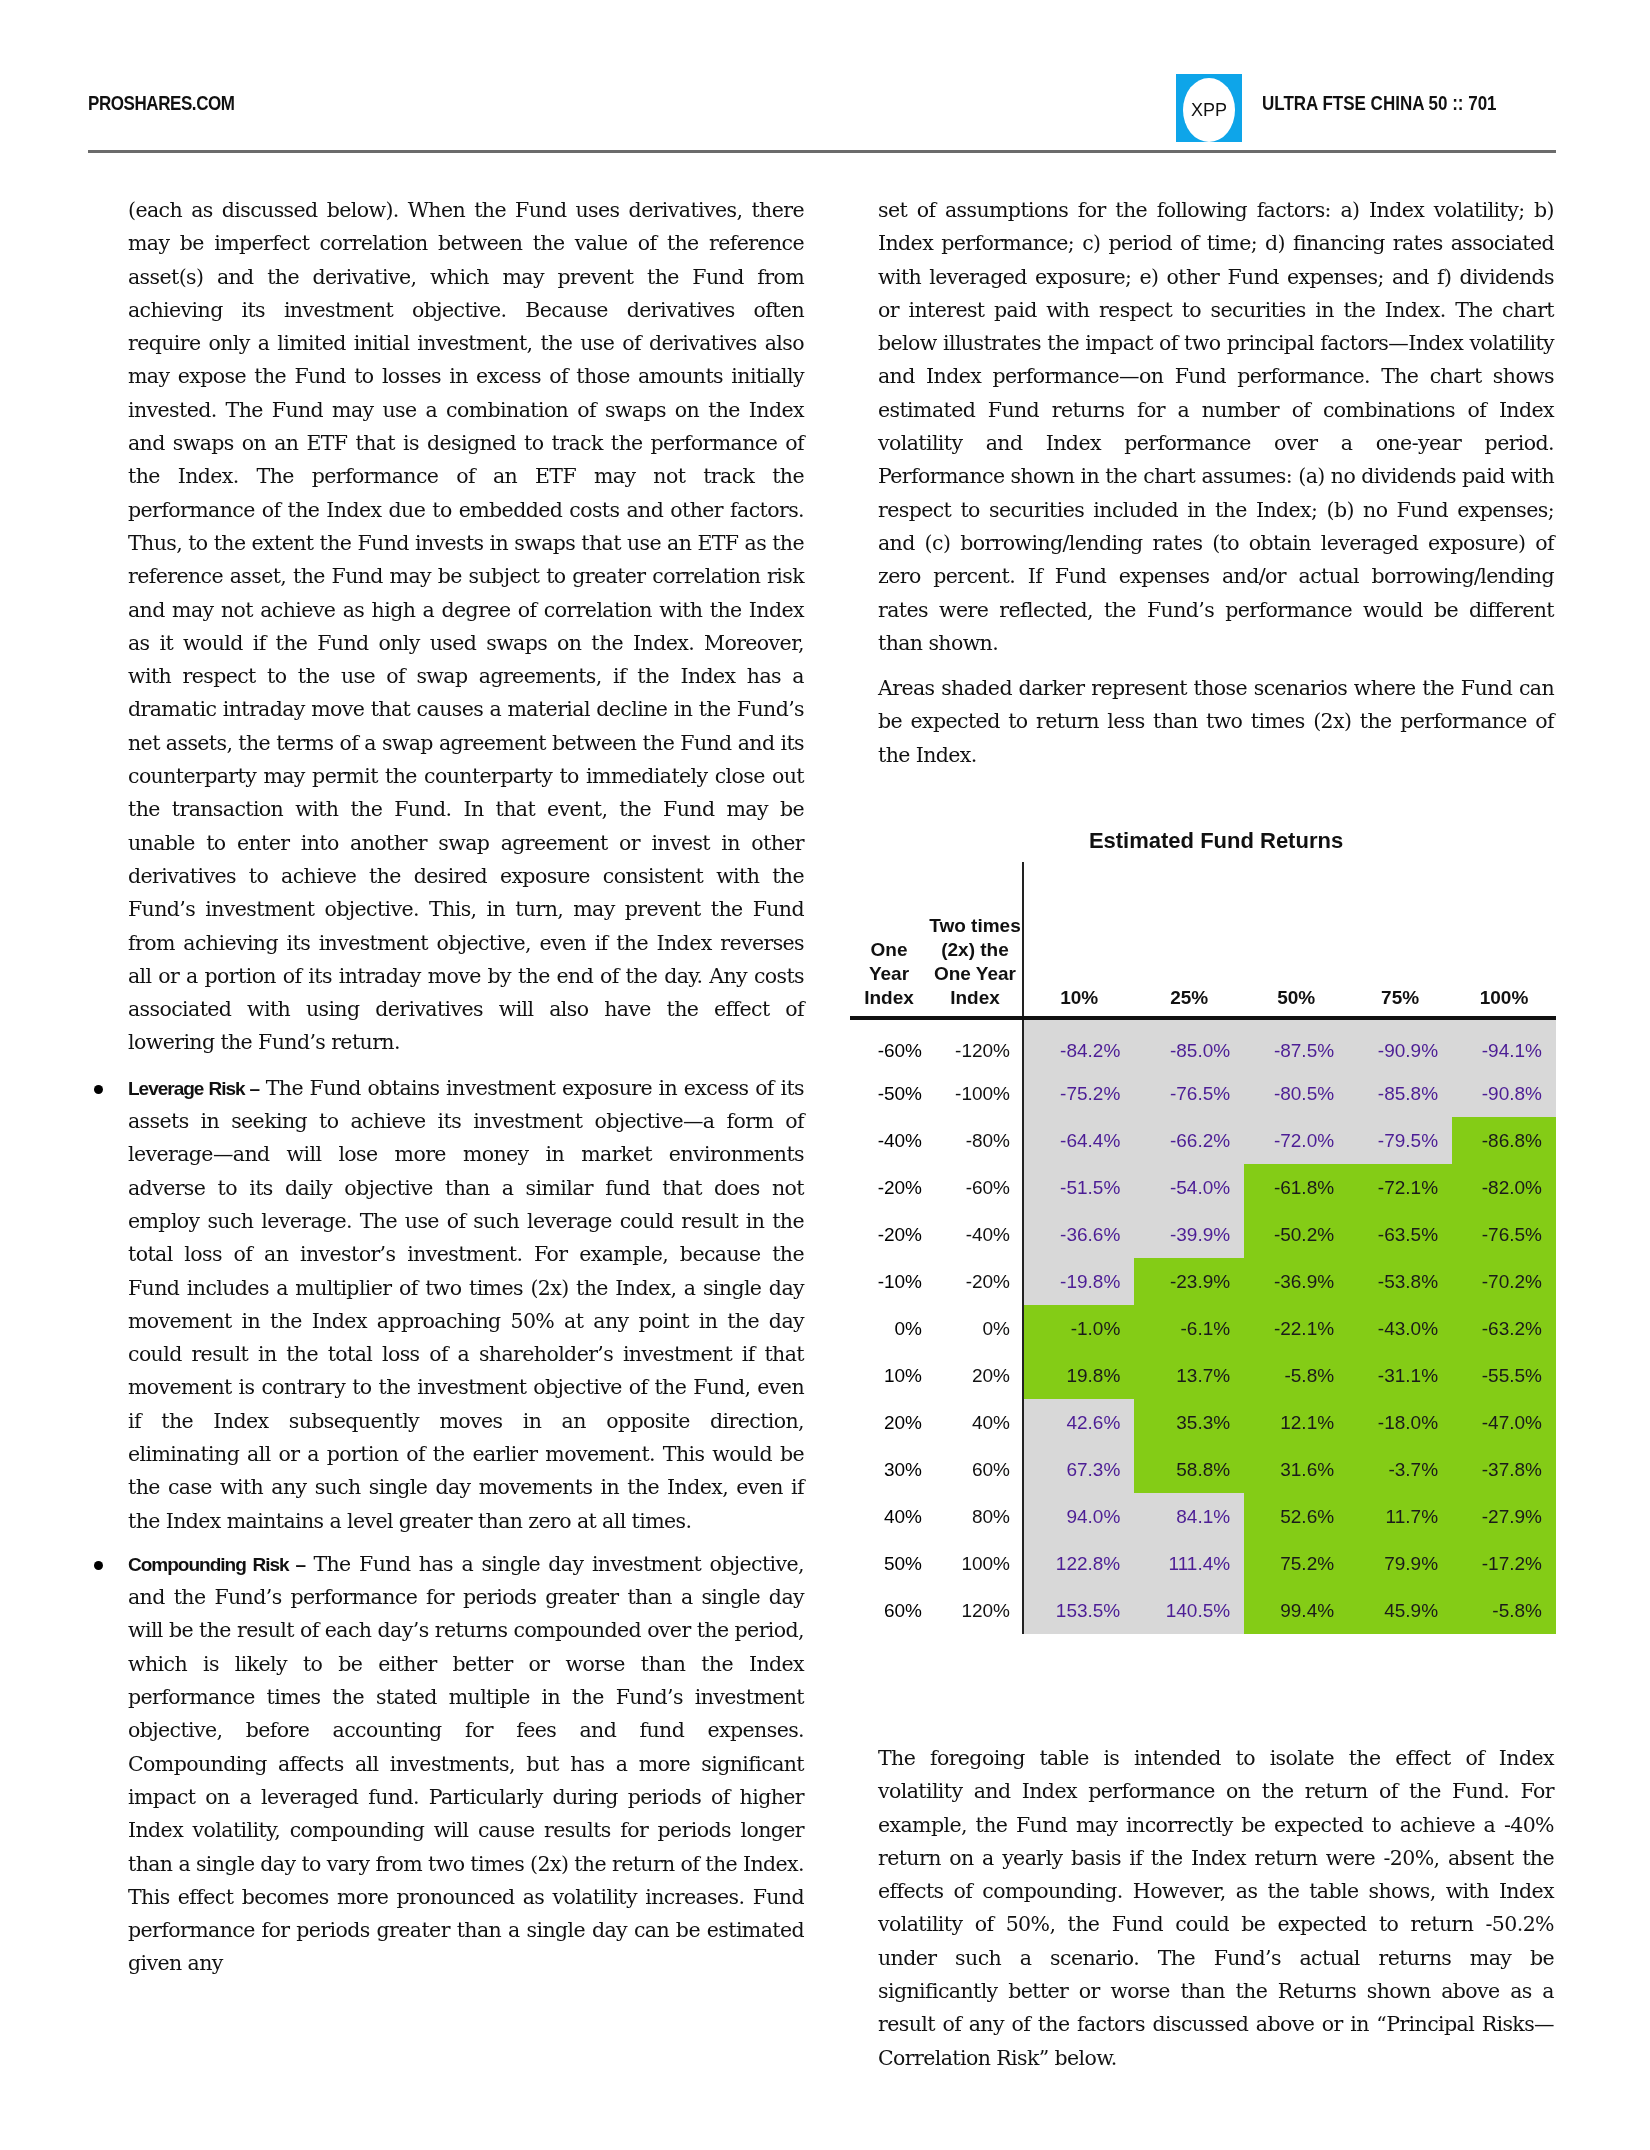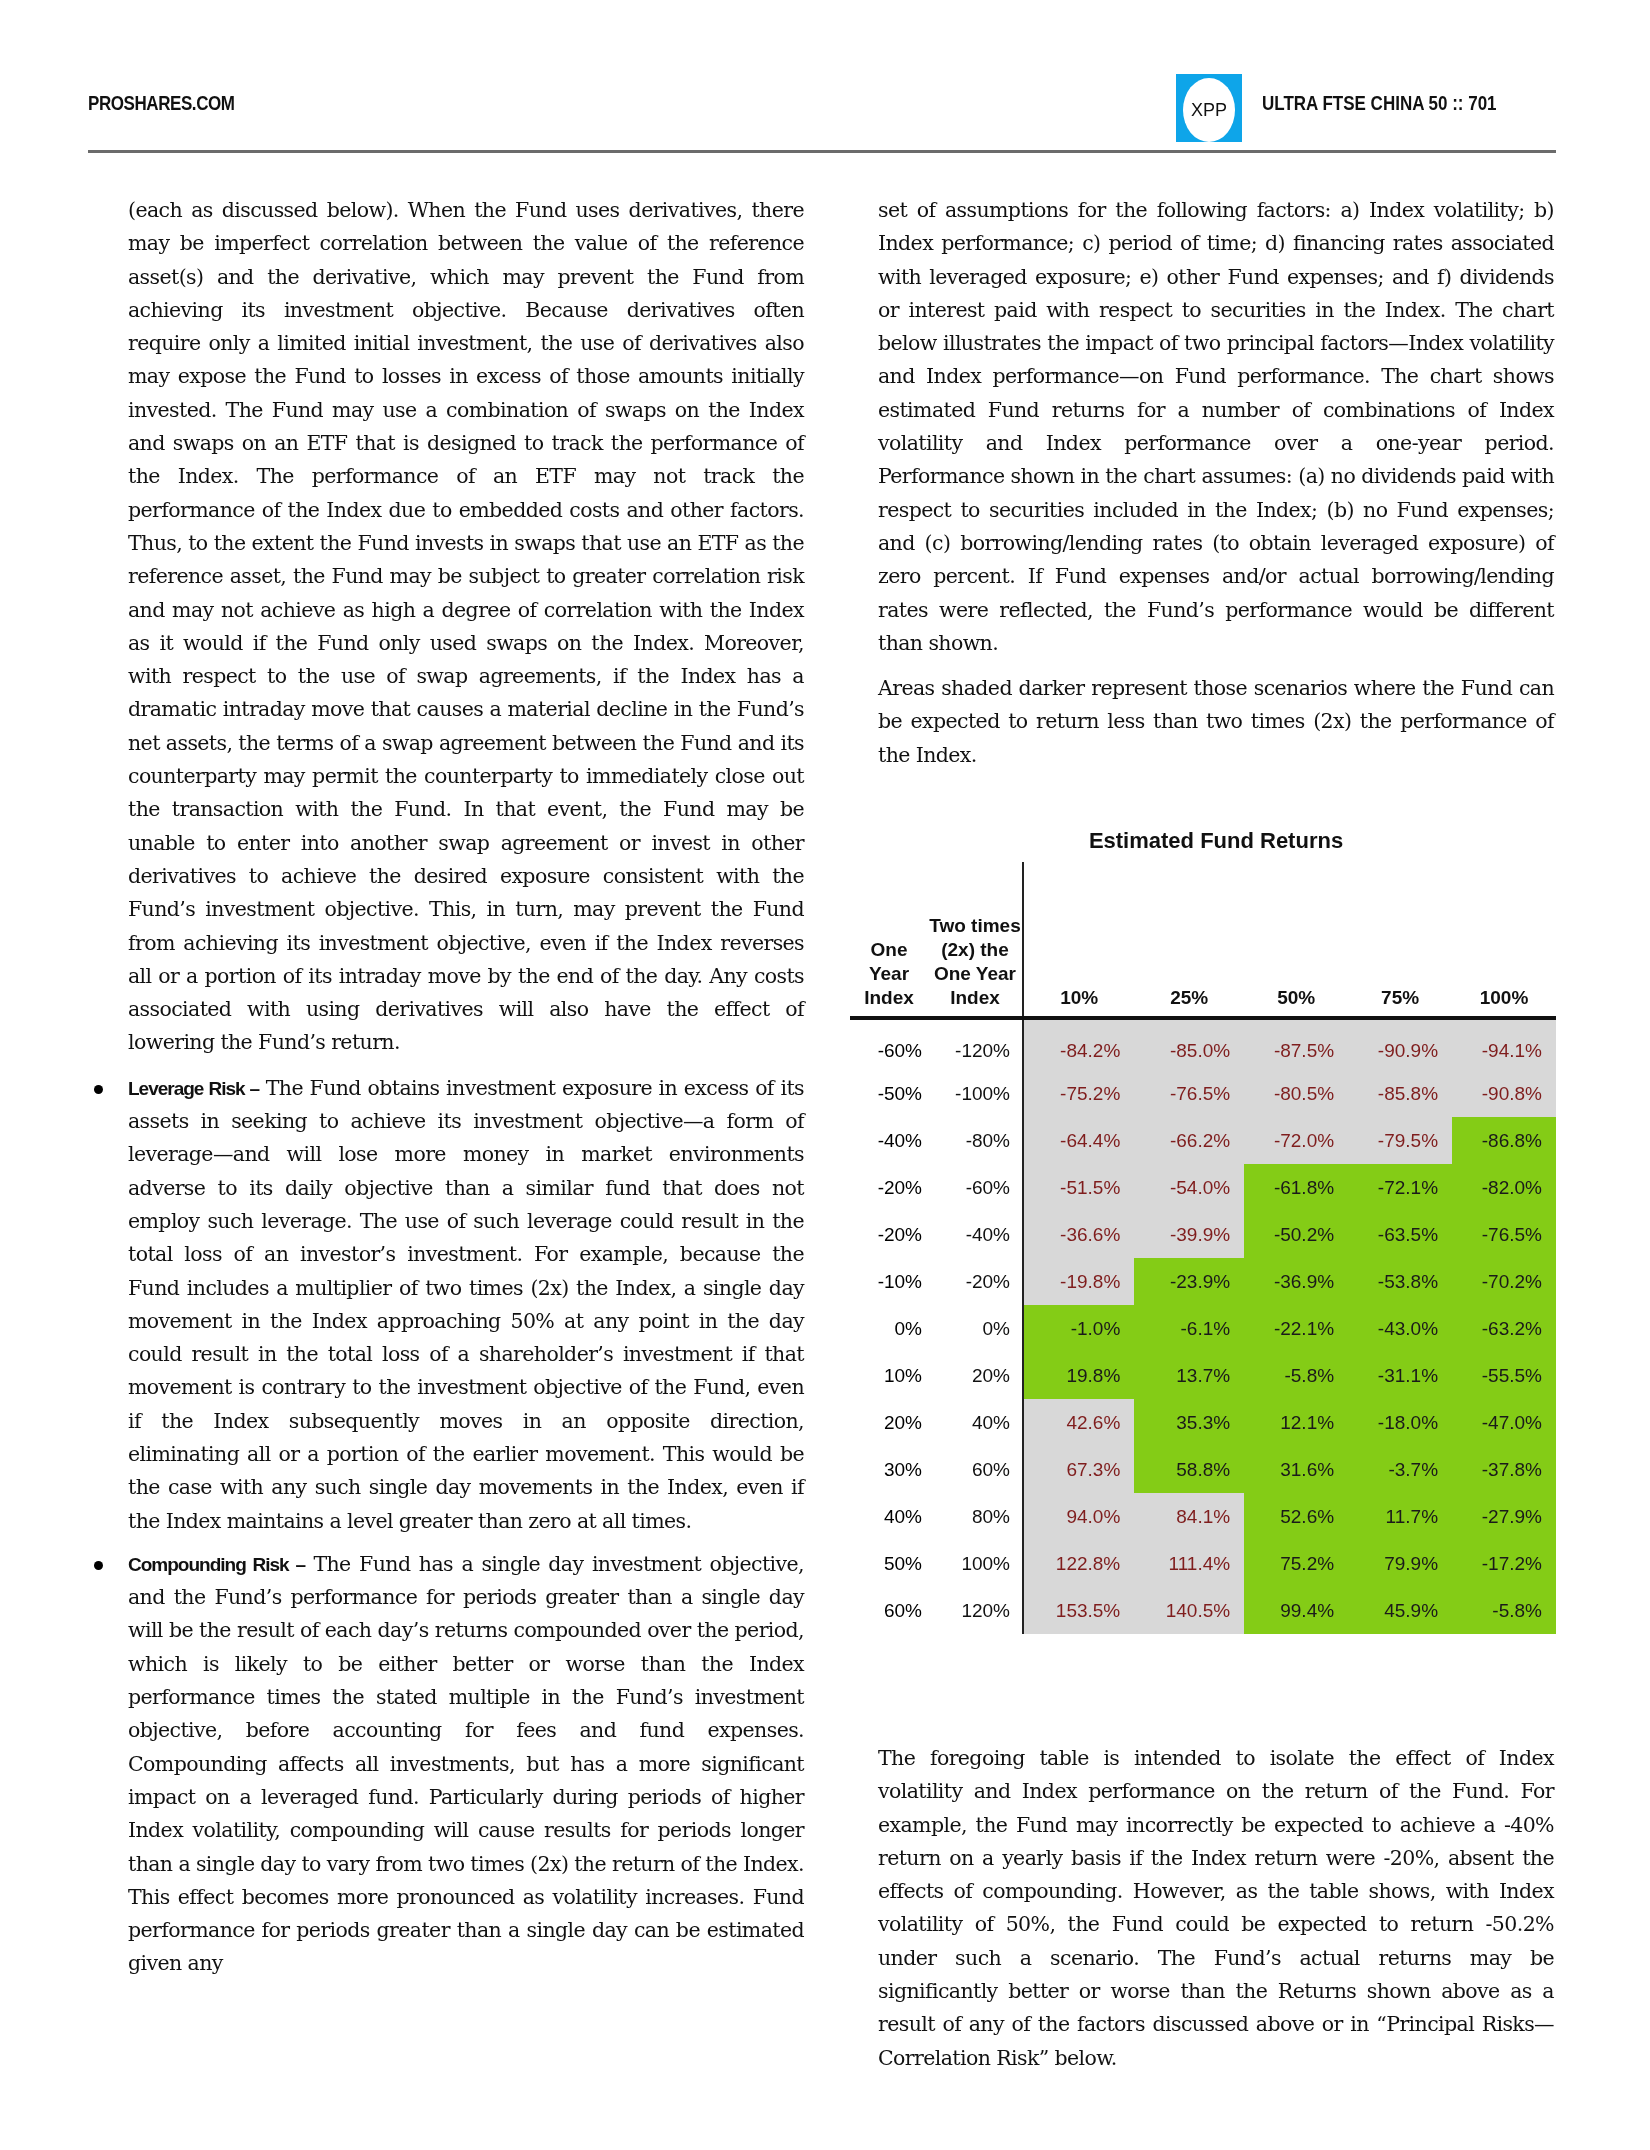--- a/index.html
+++ b/index.html
@@ -20,21 +20,21 @@
 
   .tbl-title { position: absolute; left: 878px; top: 828px; width: 676px; text-align: center; font-family: "Liberation Sans", sans-serif; font-weight: bold; font-size: 22px; }
   table.ret { position: absolute; left: 850px; top: 862px; width: 706px; border-collapse: collapse; font-family: "Liberation Sans", sans-serif; font-size: 19px; }
   table.ret th { font-weight: bold; font-size: 19px; line-height: 24px; padding: 0; vertical-align: bottom; text-align: center; }
   table.ret .h1 th { height: 62px; border-bottom: 4px solid #111; }
   table.ret .h2 th { height: 148px; padding-bottom: 6px; border-bottom: 4px solid #111; text-align: center; }
   table.ret td { height: 47px; text-align: right; padding: 0 14px 0 0; }
   table.ret td.idx { color: #000; width: 72px; padding-right: 6px; }
   table.ret td.idx2 { width: 82px; padding-right: 12px; border-right: 2px solid #222; }
   table.ret .vline { border-right: 2px solid #222; }
-  td.light { background: #d8d8d8; color: #7f1d1d; }
+  td.light { background: #d8d8d8; color: #4c1d95; }
   td.dark { background: #84cc16; color: #1a1a1a; }
   table.ret tr.first td { padding-top: 12px; height: 38px; }
 </style>
 </head>
 <body>
 
 <div>
   <div class="hdr-left">PROSHARES.COM</div>
   <div class="hdr-badge">
     <div class="oval">XPP</div>

